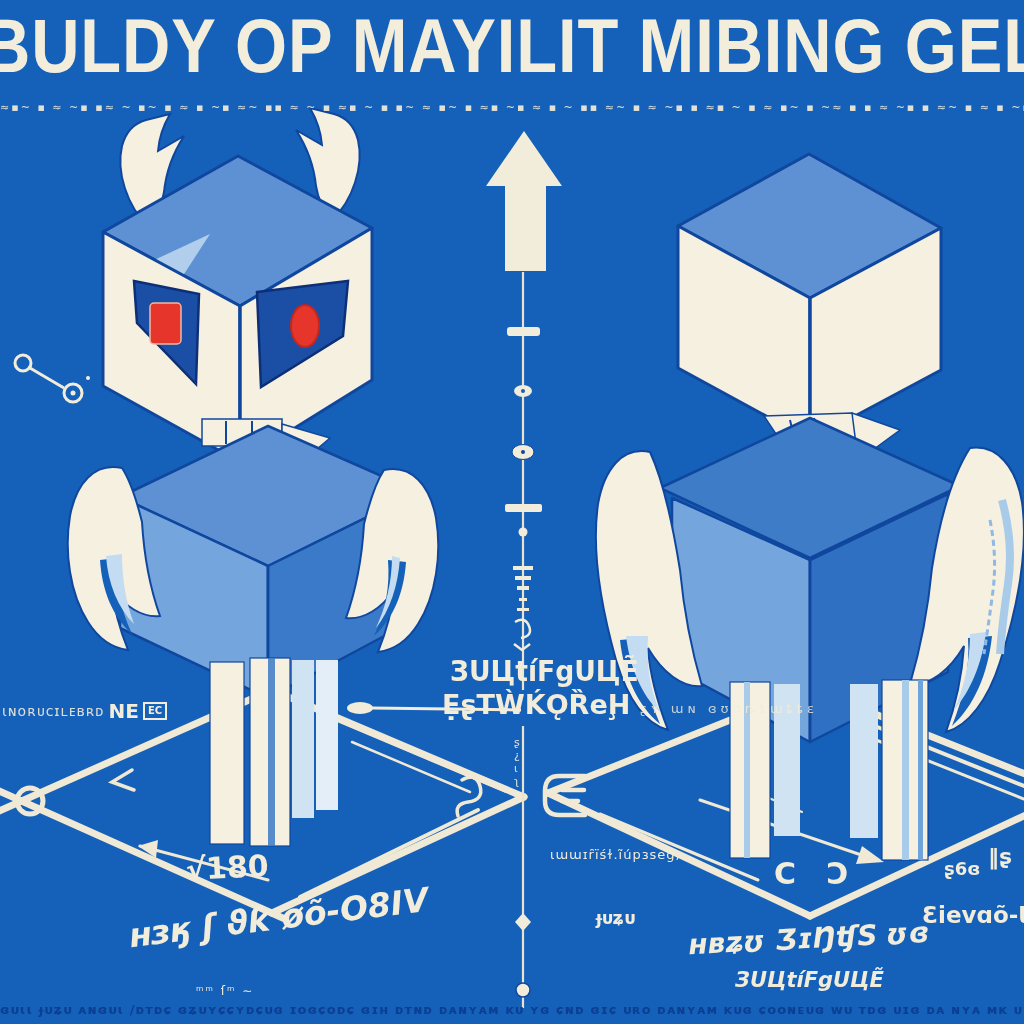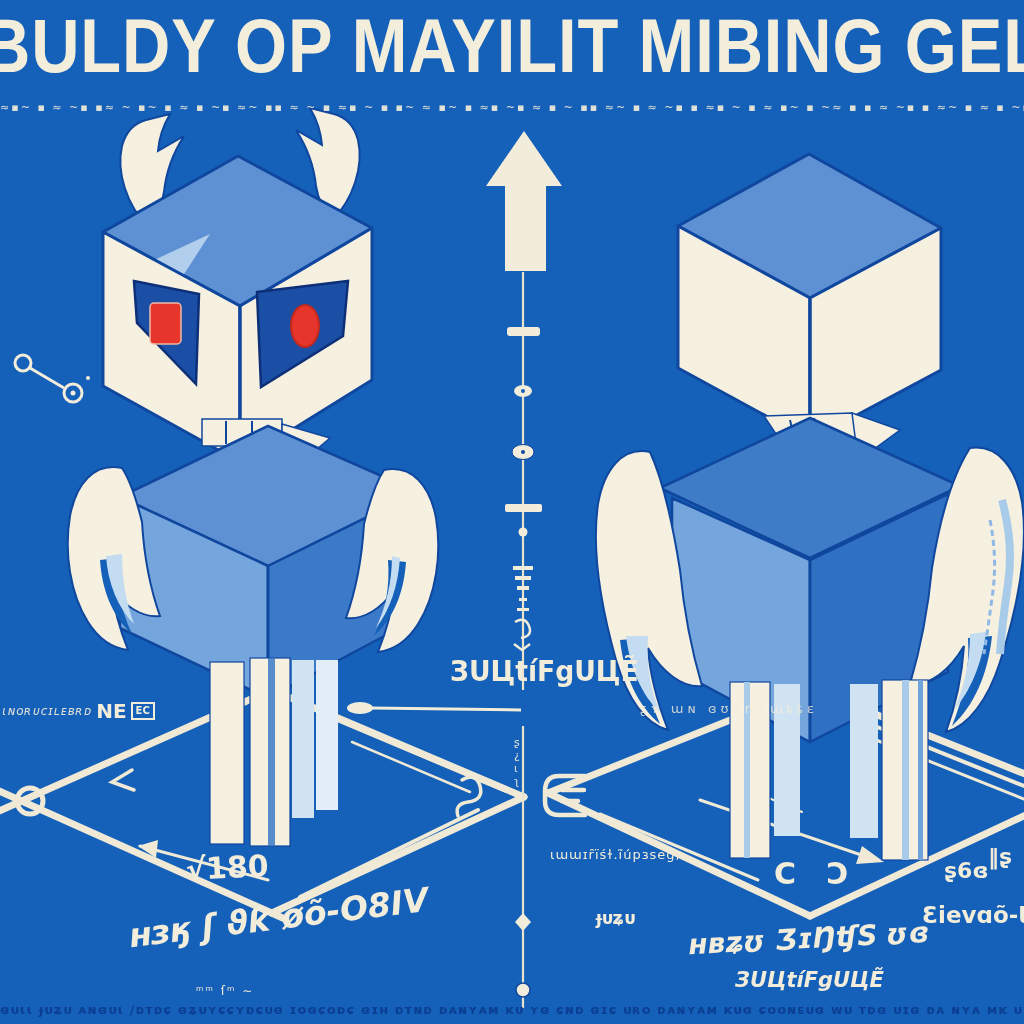--- a/index.html
+++ b/index.html
@@ -5,34 +5,34 @@
   html,body{margin:0;padding:0;background:#0a3a7a;}
   .stage{position:relative;width:1024px;height:1024px;background:#1560B8;overflow:hidden;
          font-family:"DejaVu Sans","Liberation Sans",sans-serif;color:#F2ECDA;}
   .lbl{position:absolute;white-space:nowrap;color:#F2ECDA;}
   #title{top:2px;left:-18px;font-family:"Liberation Sans",sans-serif;font-size:76px;font-weight:800;
          letter-spacing:1px;transform:scaleX(.88);transform-origin:left top;color:#F3EEDC;}
   .ticker-top{top:101px;left:0;width:1024px;font-size:11px;letter-spacing:2px;opacity:.92;overflow:hidden;}
   .ticker-bottom{top:1002px;left:0;width:1024px;font-size:13px;font-weight:700;color:#0B3F94;
                  letter-spacing:1px;overflow:hidden;}
   .ne-row{top:699px;left:2px;display:flex;align-items:center;gap:4px;}
-  .ne-small{font-size:12px;letter-spacing:1px;opacity:.9;font-style:italic;}
+  .ne-small{font-size:14px;letter-spacing:1px;opacity:.9;}
   .ne-bold{font-size:20px;font-weight:800;}
   .ne-box{font-size:10px;font-weight:700;border:2px solid #F2ECDA;padding:0 3px;line-height:14px;}
   .center-l1{top:655px;left:450px;font-size:28px;font-weight:800;transform:scaleX(.95);transform-origin:left;}
   .center-l2{top:689px;left:442px;font-size:27px;font-weight:800;}
   .center-l2r{top:701px;left:640px;font-size:13px;letter-spacing:4px;opacity:.8;}
   .plat-label{top:850px;left:186px;font-size:30px;font-weight:700;transform:rotate(-3deg);}
   .script-bl1{top:898px;left:128px;font-size:33px;font-weight:700;font-style:italic;transform:rotate(-7deg);}
   .script-bl2{top:984px;left:196px;font-size:12px;letter-spacing:2px;}
   .mid-b1{top:847px;left:538px;font-size:13px;letter-spacing:1px;margin-left:12px;}
   .mid-b2{top:871px;left:538px;font-size:23px;font-weight:700;}
   .mid-b3{top:908px;left:596px;font-size:17px;font-weight:700;}
   .brackets{top:856px;left:774px;font-size:30px;font-weight:800;letter-spacing:10px;}
-  .right-s1{top:858px;left:944px;font-size:22px;font-weight:700;}
+  .right-s1{top:858px;left:944px;font-size:18px;font-weight:700;}
   .right-bars{top:844px;left:988px;font-size:22px;font-weight:700;}
   .right-script{top:902px;left:922px;font-size:23px;font-weight:700;}
   .script-br1{top:922px;left:688px;font-size:28px;font-weight:700;font-style:italic;transform:rotate(-3deg);}
   .script-br2{top:968px;left:735px;font-size:21px;font-weight:700;font-style:italic;}
   .line-glyphs{top:736px;left:514px;font-size:11px;line-height:13px;white-space:pre-line;opacity:.95;}
   svg{position:absolute;top:0;left:0;}
 </style>
 </head>
 <body>
 
@@ -203,20 +203,21 @@
   <div class="lbl" id="title">BULDY OP MAYILIT MIBING GELDOR</div>
   <div class="lbl ticker-top">≈▪~ ▪ ≈ ~▪ ▪≈ ~ ▪~ ▪ ≈ ▪ ~▪ ≈~ ▪▪ ≈ ~ ▪ ≈▪ ~ ▪ ▪~ ≈ ▪~ ▪ ≈▪ ~▪ ≈ ▪ ~ ▪▪ ≈~ ▪ ≈ ~▪ ▪ ≈▪ ~ ▪ ≈ ▪~ ▪ ~≈ ▪ ▪ ≈ ~▪ ▪ ≈~ ▪ ≈ ▪ ~▪ ▪ ≈ ~ ▪≈ ▪ ~ ▪ ≈▪ ~ ▪ ≈</div>
 
   <div class="lbl ne-row">
     <span class="ne-small">ɩɴᴏʀᴜᴄɪʟᴇʙʀᴅ</span>
     <span class="ne-bold">NE</span>
     <span class="ne-box">EC</span>
   </div>
 
   <div class="lbl center-l1">ЗUЦtíFgUЦẼ</div>
+  <div class="lbl center-l2">ẸʂTẀḰǪȐeḨ</div>
   <div class="lbl center-l2r">ʂʏ ɯɴ ɞʊɑȵȶɯȶȶɛ</div>
   <div class="lbl line-glyphs">ʂ
 ¿
 ɩ
 ʅ
 ɞ</div>
 
   <div class="lbl plat-label">√180</div>
   <div class="lbl script-bl1">ʜɜӄ ʃ ϑƙ øõ-O8IV</div>
   <div class="lbl script-bl2">ᵐᵐ ſᵐ ∼</div>

